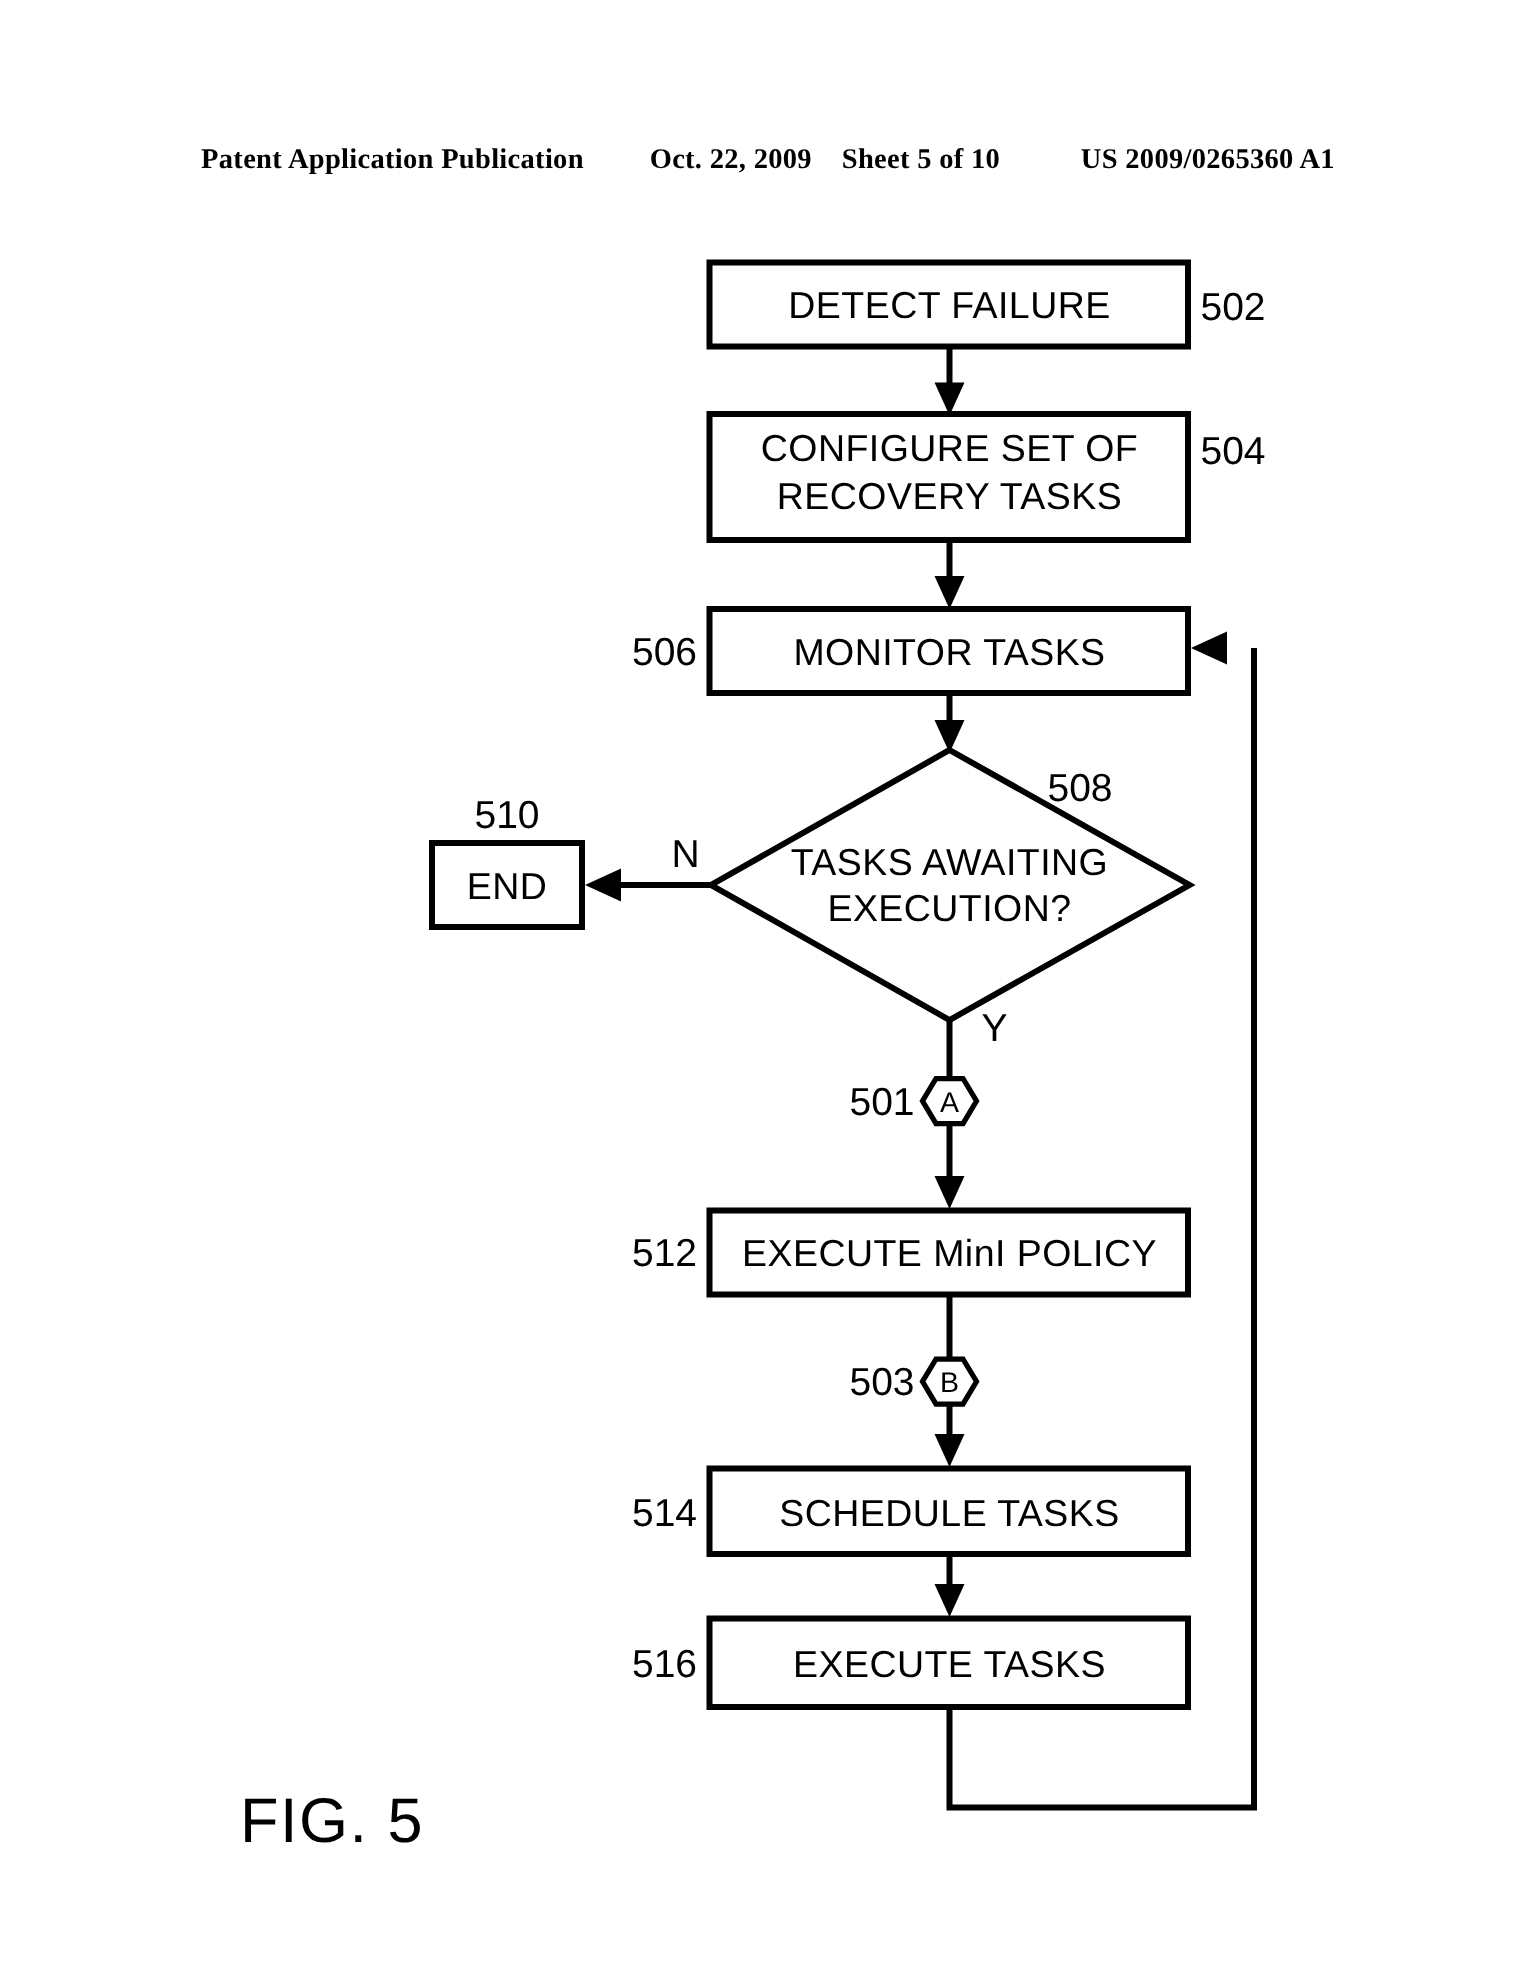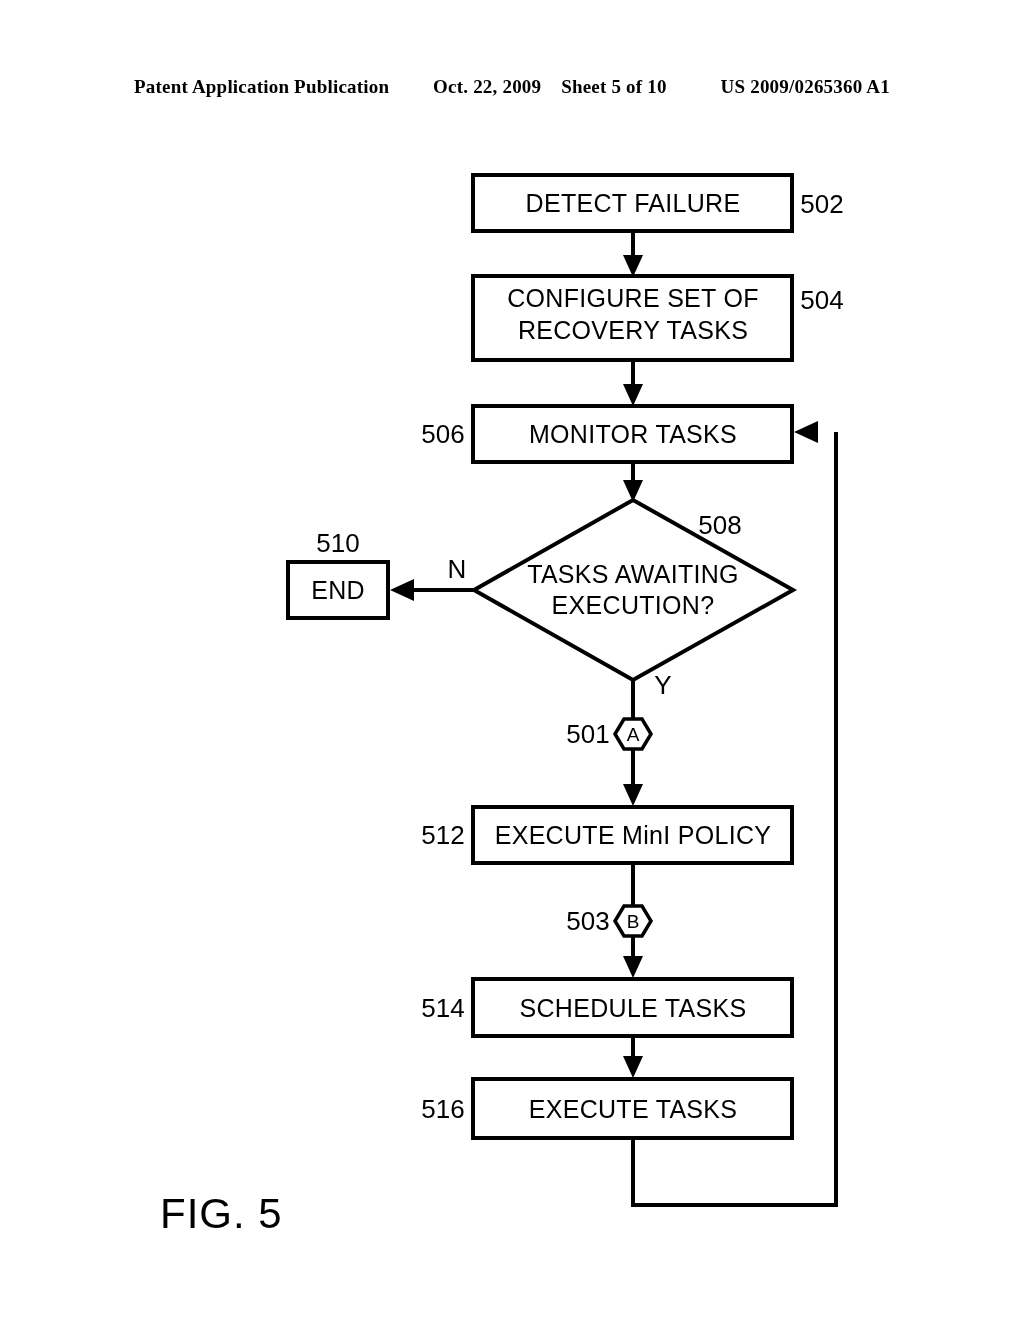--- a/index.html
+++ b/index.html
@@ -12,21 +12,21 @@
     height: 1320px;
     position: relative;
     font-family: "Liberation Sans", sans-serif;
     color: #000000;
     overflow: hidden;
   }
 
   
   .page-header {
     position: absolute;
-    top: 76px;
+    top: 96px;
     left: 0;
     width: 1024px;
     text-align: center;
     font-family: "Liberation Serif", serif;
     font-weight: bold;
     font-size: 19px;
     letter-spacing: 0.2px;
     white-space: nowrap;
   }
   .page-header span { display: inline-block; vertical-align: baseline; }

